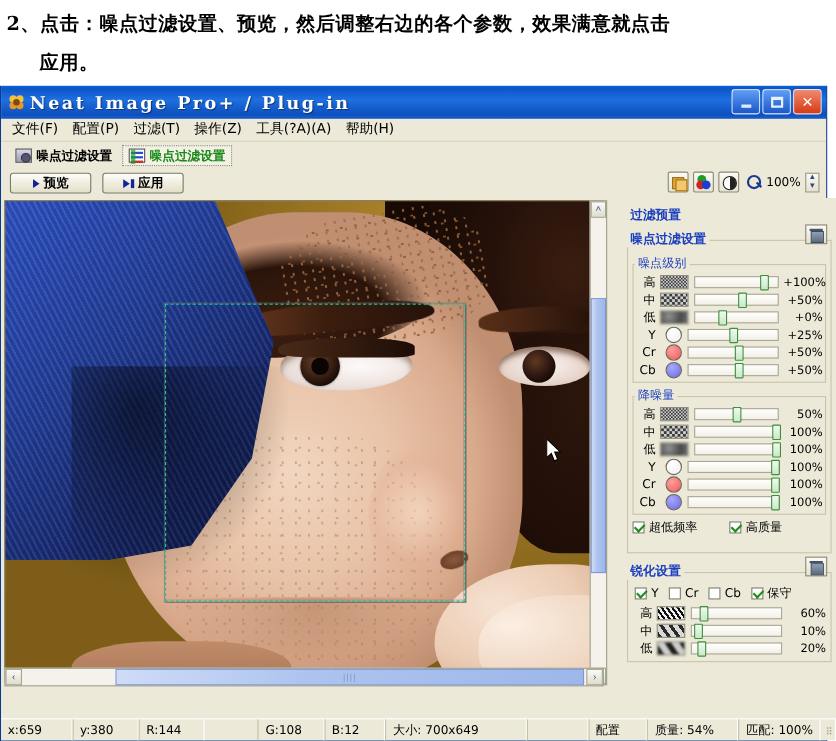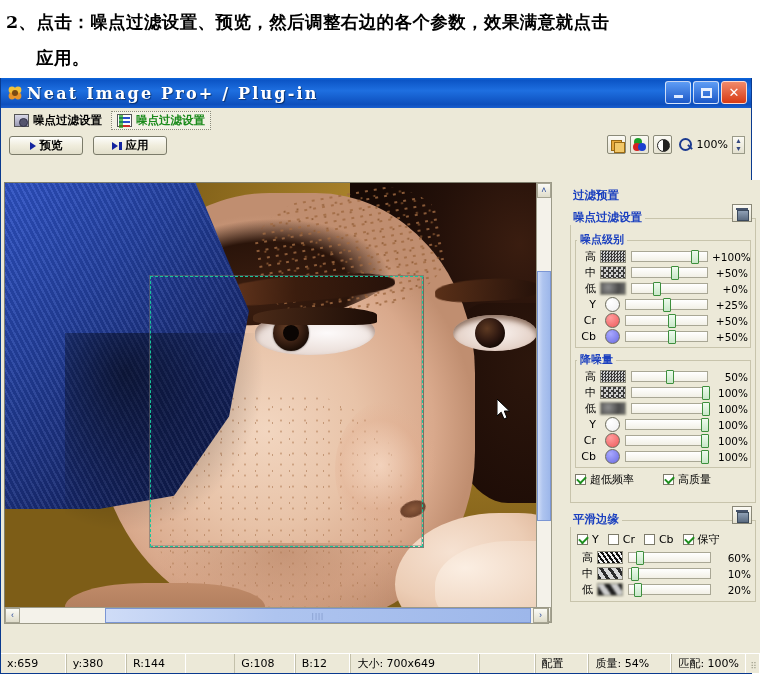--- a/index.html
+++ b/index.html
@@ -421,21 +421,21 @@
     background: #ece9d8;
   }
   .grp-box {
     border: 1px solid #c8c4ac;
     border-top: 1px solid #c8c4ac;
     margin-top: -7px;
     padding: 9px 4px 3px 4px;
     position: relative;
   }
   .sub-title {
-    font-size: 11px; font-weight: bold; color: #1a3fbf;
+    font-size: 11px; font-weight: normal; color: #1a3fbf;
     padding: 0 3px; background:#ece9d8;
     display:inline-block; position:relative; z-index:2;
     margin-left: 2px;
   }
   .sub-box {
     border: 1px solid #c8c4ac;
     margin-top: -7px; padding: 8px 2px 2px 2px;
   }
 
   .row {
@@ -594,20 +594,28 @@
         </div>
       <div class="win-btn max">
           <div class="max-glyph"></div>
         </div>
       <div class="win-btn close">
           <span>✕</span>
         </div>
     </div>
   </div>
 
+  <div id="menubar">
+    <div class="menu-item">文件(F)</div>
+    <div class="menu-item">配置(P)</div>
+    <div class="menu-item">过滤(T)</div>
+    <div class="menu-item">操作(Z)</div>
+    <div class="menu-item">工具(?A)(A)</div>
+    <div class="menu-item">帮助(H)</div>
+  </div>
 
   <div id="tabstrip">
     <div class="tab">
       <span class="tab-ico cam"></span>
       <span class="tab-label">噪点过滤设置</span>
     </div>
     <div class="tab active">
       <span class="tab-ico lines"></span>
       <span class="tab-label">噪点过滤设置</span>
     </div>
@@ -836,21 +844,21 @@
             </div>
             <div class="cbcell">
               <span class="cb on"></span>
               <span class="cb-lbl">高质量</span>
             </div>
           </div>
         </div>
       </div>
 
       <div class="grp" style="margin-top:5px;">
-        <div class="grp-title">平滑边缘</div>
+        <div class="grp-title">锐化设置</div>
         <div class="trash">
             <span class="trash-g"></span>
           </div>
         <div class="grp-box">
           <div class="sh-row">
             <div class="sh-cell">
               <span class="cb on"></span>
               <span class="cb-lbl">Y</span>
             </div>
             <div class="sh-cell">

